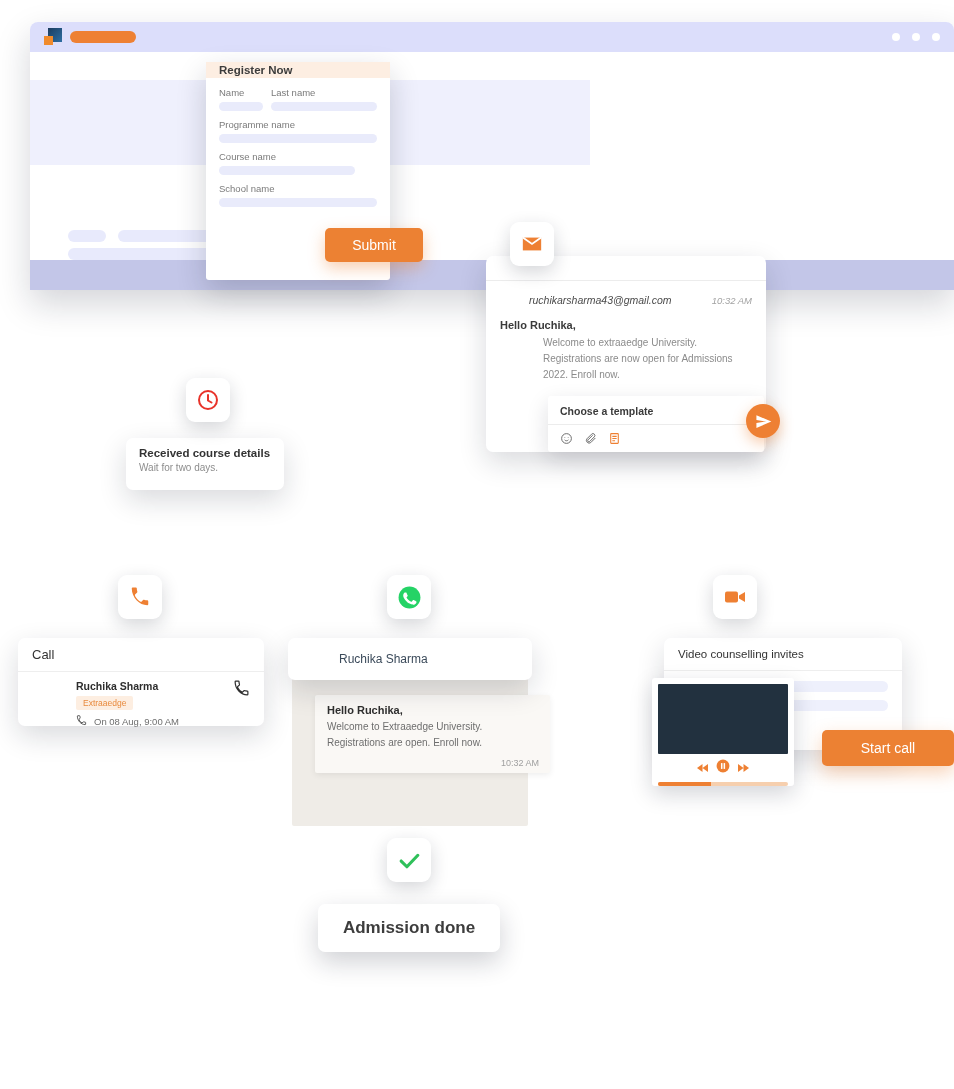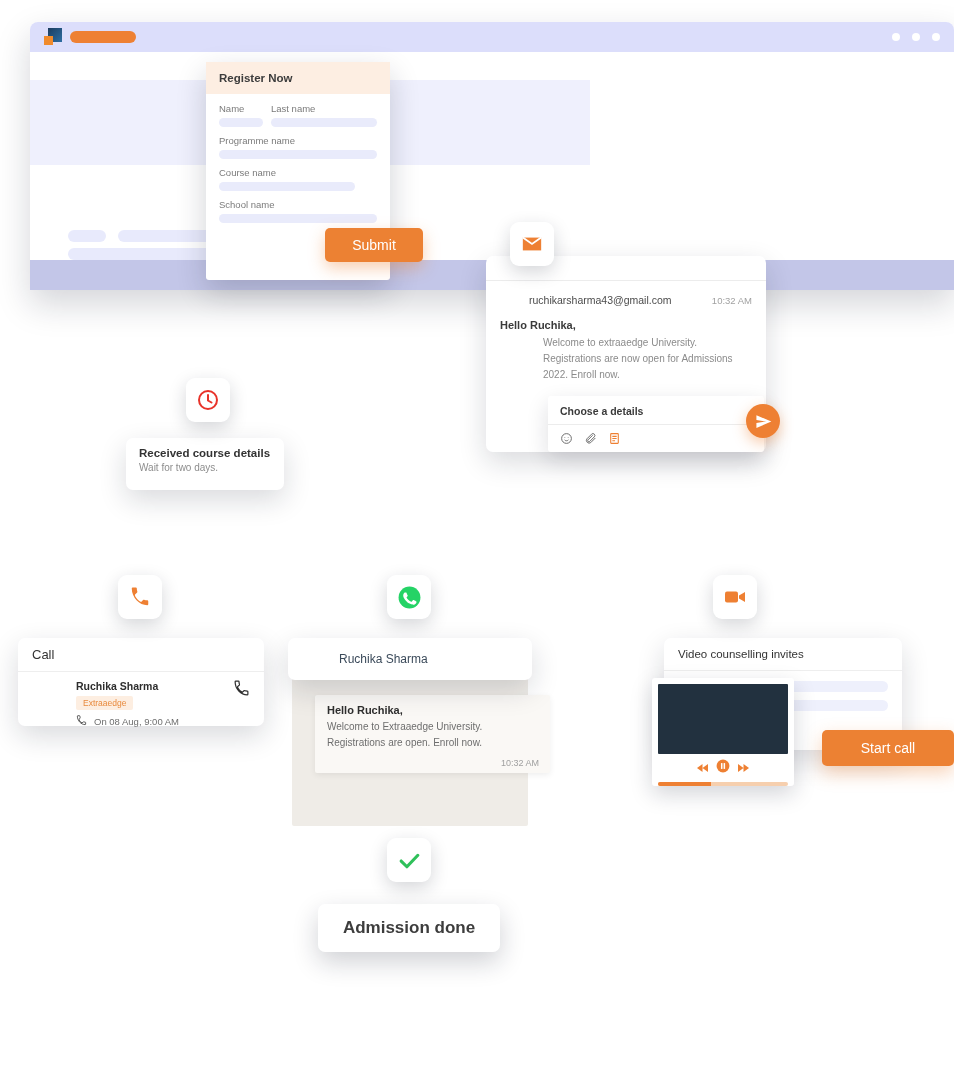--- a/index.html
+++ b/index.html
@@ -101,42 +101,42 @@
   .skel-pill  { position: absolute; background: #e8eafc; border-radius: 6px; }
   .footer-bar { position: absolute; left: 0; bottom: 0; width: 100%; height: 30px; background: #c3c6e8; }
 
   
   #register {
     left: 206px; top: 62px; width: 184px; height: 218px;
     border-radius: 3px;
     box-shadow: 0 12px 30px rgba(18,24,44,0.20);
   }
   #register .reg-head {
-    background: #fdeee2; padding: 10px 13px;
+    background: #fdeee2; padding: 2px 13px;
     font-size: 11.5px; color: #3c3c3c; font-weight: 600;
   }
   #register .reg-body { padding: 9px 13px 0 13px; }
   .fld-label { font-size: 9.5px; color: #7b7b7b; margin-bottom: 4px; }
   .fld-bar { height: 9px; background: #e9ebfb; border-radius: 5px; margin-bottom: 8px; }
   .row2 { display: flex; gap: 8px; align-items: flex-end; }
   .row2 .col-a { width: 44px; }
   .row2 .col-b { flex: 1; }
   #submit-btn {
     position: absolute; left: 325px; top: 228px;
     width: 98px; height: 34px; border: none;
     background: #ec8133; color: #ffffff; border-radius: 5px;
     font-family: "Liberation Sans", sans-serif;
     font-size: 14px; cursor: pointer; z-index: 7;
     box-shadow: 0 6px 16px rgba(236,129,51,0.38);
   }
 
   
   #email-card { left: 486px; top: 256px; width: 280px; height: 196px; }
   .email-top { height: 24px; border-bottom: 1px solid #ececec; }
-  .email-row { display: flex; align-items: center; padding: 9px 14px 0 14px; }
+  .email-row { display: flex; align-items: center; padding: 9px 14px 0 14px; font-style: italic; }
   .avatar { width: 20px; height: 20px; border-radius: 50%; flex: none; overflow: hidden; }
   .email-addr { font-size: 10.5px; color: #4b4b4b; margin-left: 9px; }
   .email-time { margin-left: auto; font-size: 9.5px; color: #a2a2a2; }
   .email-greet { padding: 9px 14px 0 14px; font-size: 11px; color: #3b3b3b; font-weight: 600; }
   .email-body { padding: 4px 14px 0 14px; font-size: 10px; color: #8b8b8b; line-height: 1.6; margin-left: 43px; }
   #template-box {
     position: absolute; left: 548px; top: 396px; width: 216px; height: 56px;
     background: #ffffff; border-radius: 3px;
     box-shadow: 0 8px 22px rgba(18,24,44,0.14); z-index: 7;
   }
@@ -332,21 +332,21 @@
     <div class="email-top"></div>
     <div class="email-row">
       <span class="avatar"><span class="photo-a"></span></span>
       <span class="email-addr">ruchikarsharma43@gmail.com</span>
       <span class="email-time">10:32 AM</span>
     </div>
     <div class="email-greet">Hello Ruchika,</div>
     <div class="email-body">Welcome to extraaedge University. Registrations are now open for Admissions 2022. Enroll now.</div>
   </div>
   <div id="template-box">
-    <div class="tpl-title">Choose a details</div>
+    <div class="tpl-title">Choose a template</div>
     <div class="tpl-icons">
       <span>
         <svg width="13" height="13" viewBox="0 0 24 24" fill="none" stroke="#6b6b6b" stroke-width="1.8">
           <circle cx="12" cy="12" r="9"></circle>
             <circle cx="9" cy="10" r=".9" fill="#6b6b6b" stroke="none"></circle>
           <circle cx="15" cy="10" r=".9" fill="#6b6b6b" stroke="none"></circle>
             <path d="M8.5 14.5a4.5 4.5 0 0 0 7 0"></path>
         </svg>
       </span>
       <span>

